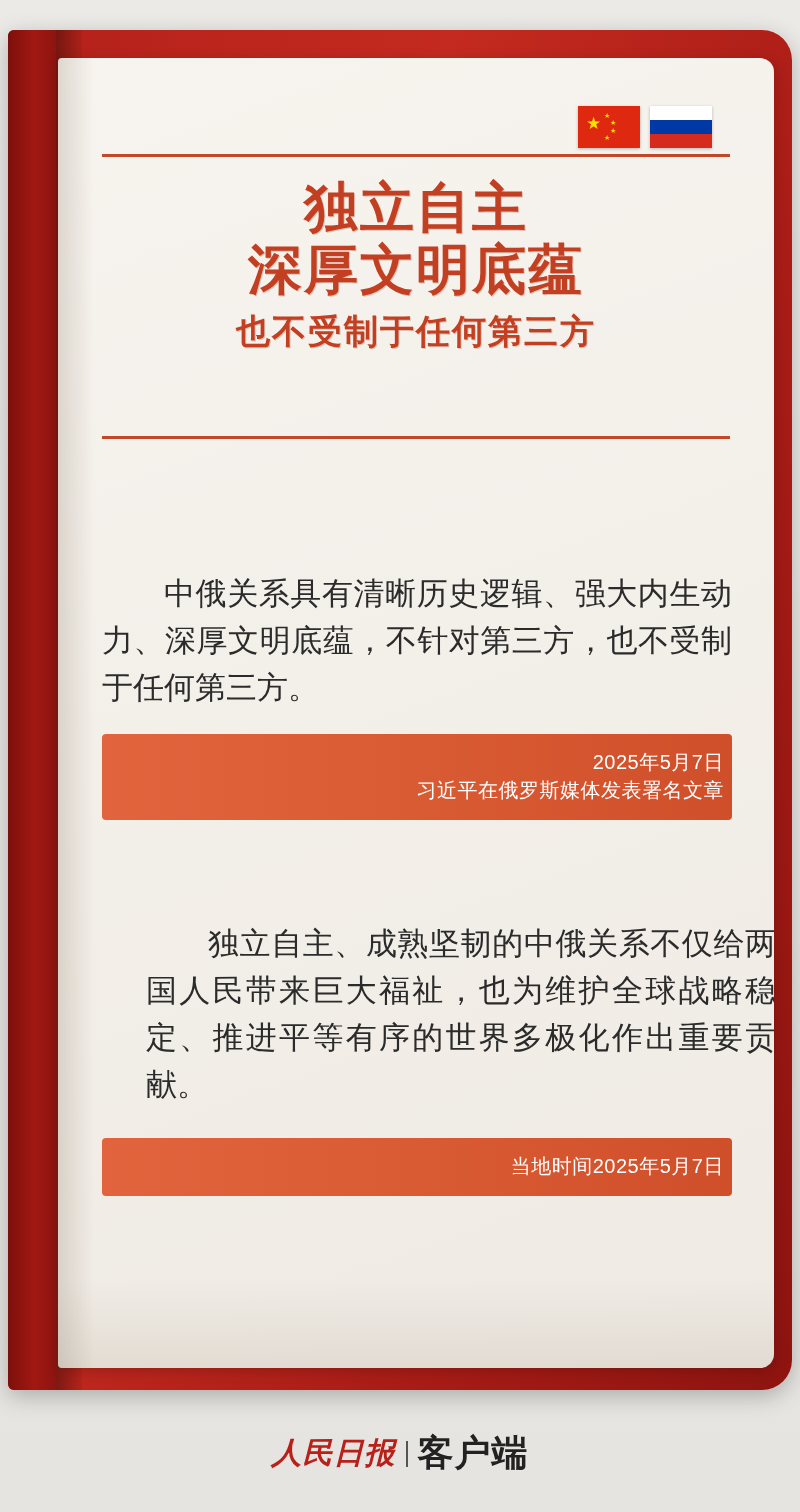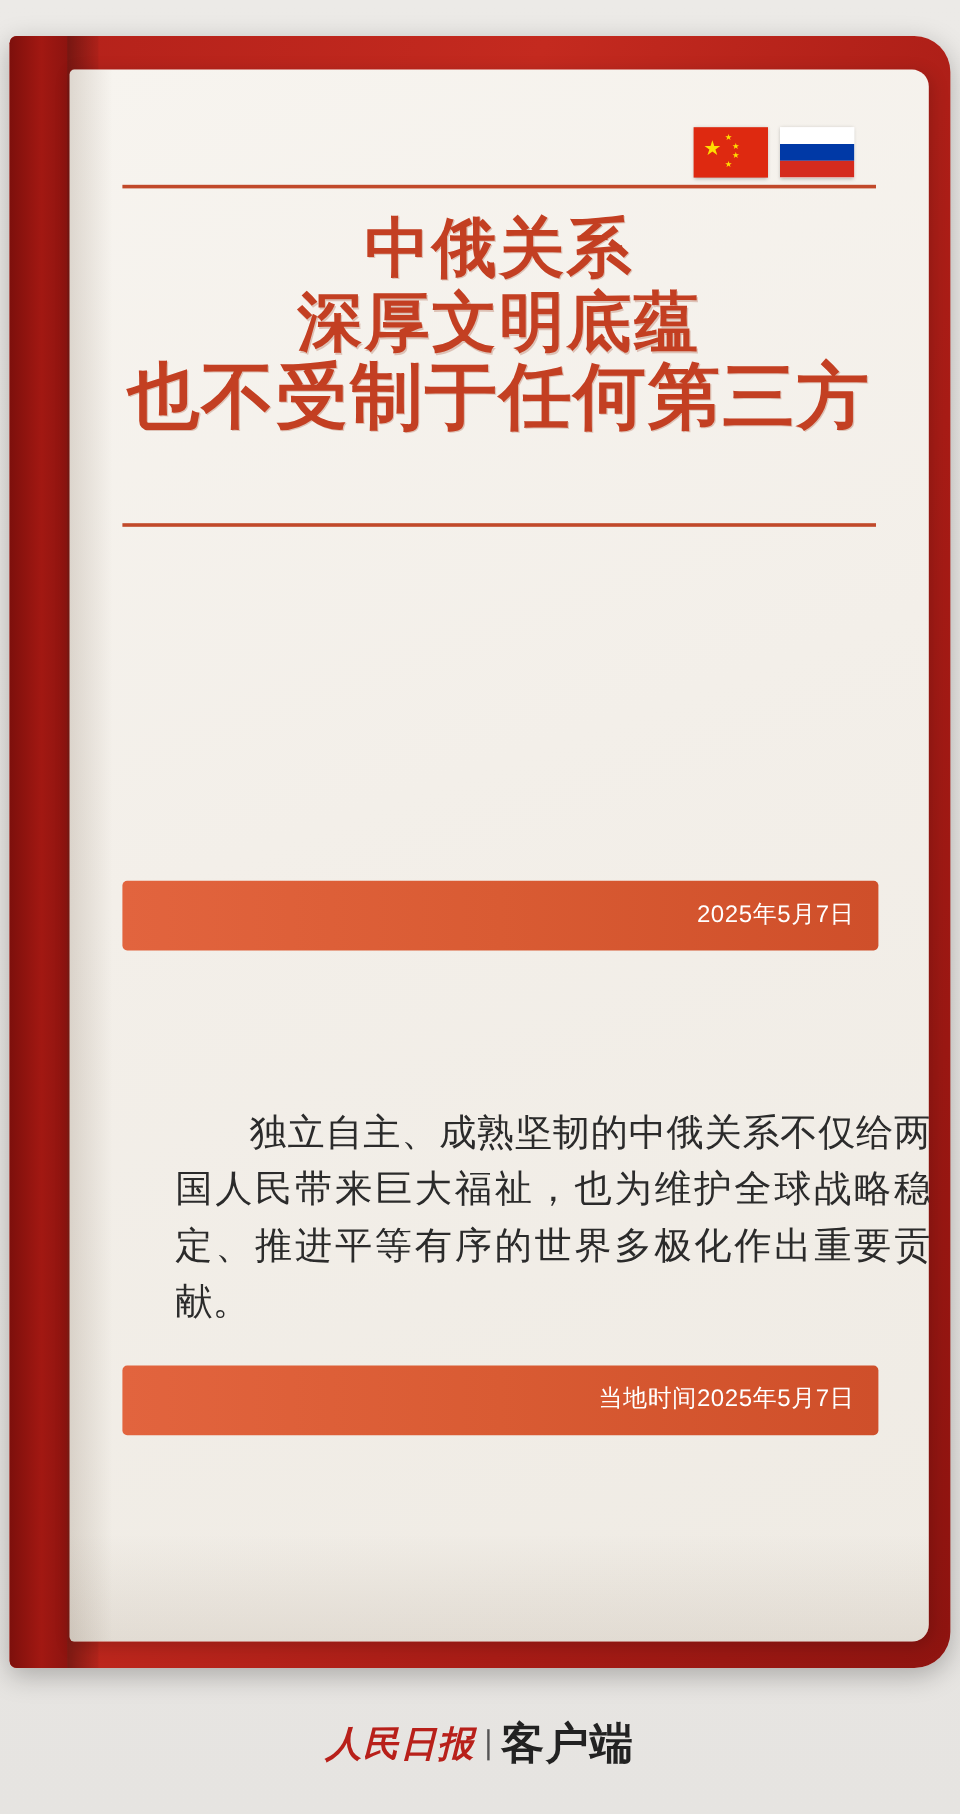--- a/index.html
+++ b/index.html
@@ -137,21 +137,21 @@
     color: #c33f22;
     font-family: "Liberation Sans", sans-serif;
     font-weight: bold;
     font-size: 54px;
     line-height: 62px;
     letter-spacing: 2px;
     text-shadow: 1px 1px 0 rgba(150,50,20,0.25);
   }
   .title .l1 { font-size: 54px; }
   .title .l2 { font-size: 54px; }
-  .title .l3 { font-size: 60px; }
+  .title .l3 { font-size: 34px; }
 
   
   .quote {
     position: absolute;
     left: 44px;
     width: 630px;
     color: #2b2b2b;
     font-family: "Liberation Serif", serif;
     font-size: 31px;
     line-height: 47px;
@@ -160,21 +160,21 @@
   }
   .quote-1 { top: 512px; }
   .quote-2 { top: 862px; margin-left: 44px; }
 
   .source {
     position: absolute;
     left: 44px;
     width: 630px;
     background: linear-gradient(90deg,#e2643e 0%,#d95b33 50%,#cf4f2a 100%);
     border-radius: 4px;
-    padding: 14px 20px 16px 20px;
+    padding: 14px 8px 16px 20px;
     box-sizing: border-box;
     color: #ffffff;
     text-align: right;
     font-family: "Liberation Sans", sans-serif;
   }
   .source-1 { top: 676px; }
   .source-2 { top: 1080px; }
   .source .date {
     font-size: 20px;
     line-height: 28px;
@@ -244,28 +244,30 @@
       </div>
       <div class="flag flag-ru">
         <div class="b-white"></div>
         <div class="b-blue"></div>
         <div class="b-red"></div>
       </div>
     </div>
 
     <div class="rule rule-top"></div>
     <div class="title">
-      <div class="l1">中俄关系</div>
+      <div class="l1">独立自主</div>
       <div class="l2">深厚文明底蕴</div>
       <div class="l3">也不受制于任何第三方</div>
     </div>
     <div class="rule rule-bottom"></div>
 
+    <div class="quote quote-1">中俄关系具有清晰历史逻辑、强大内生动力、深厚文明底蕴，不针对第三方，也不受制于任何第三方。</div>
     <div class="source source-1">
       <div class="date">2025年5月7日</div>
+      <div class="who">习近平在俄罗斯媒体发表署名文章</div>
     </div>
 
     <div class="quote quote-2">独立自主、成熟坚韧的中俄关系不仅给两国人民带来巨大福祉，也为维护全球战略稳定、推进平等有序的世界多极化作出重要贡献。</div>
     <div class="source source-2">
       <div class="date">当地时间2025年5月7日</div>
     </div>
 
     <div class="page-bottom-shade"></div>
   </div>
 

